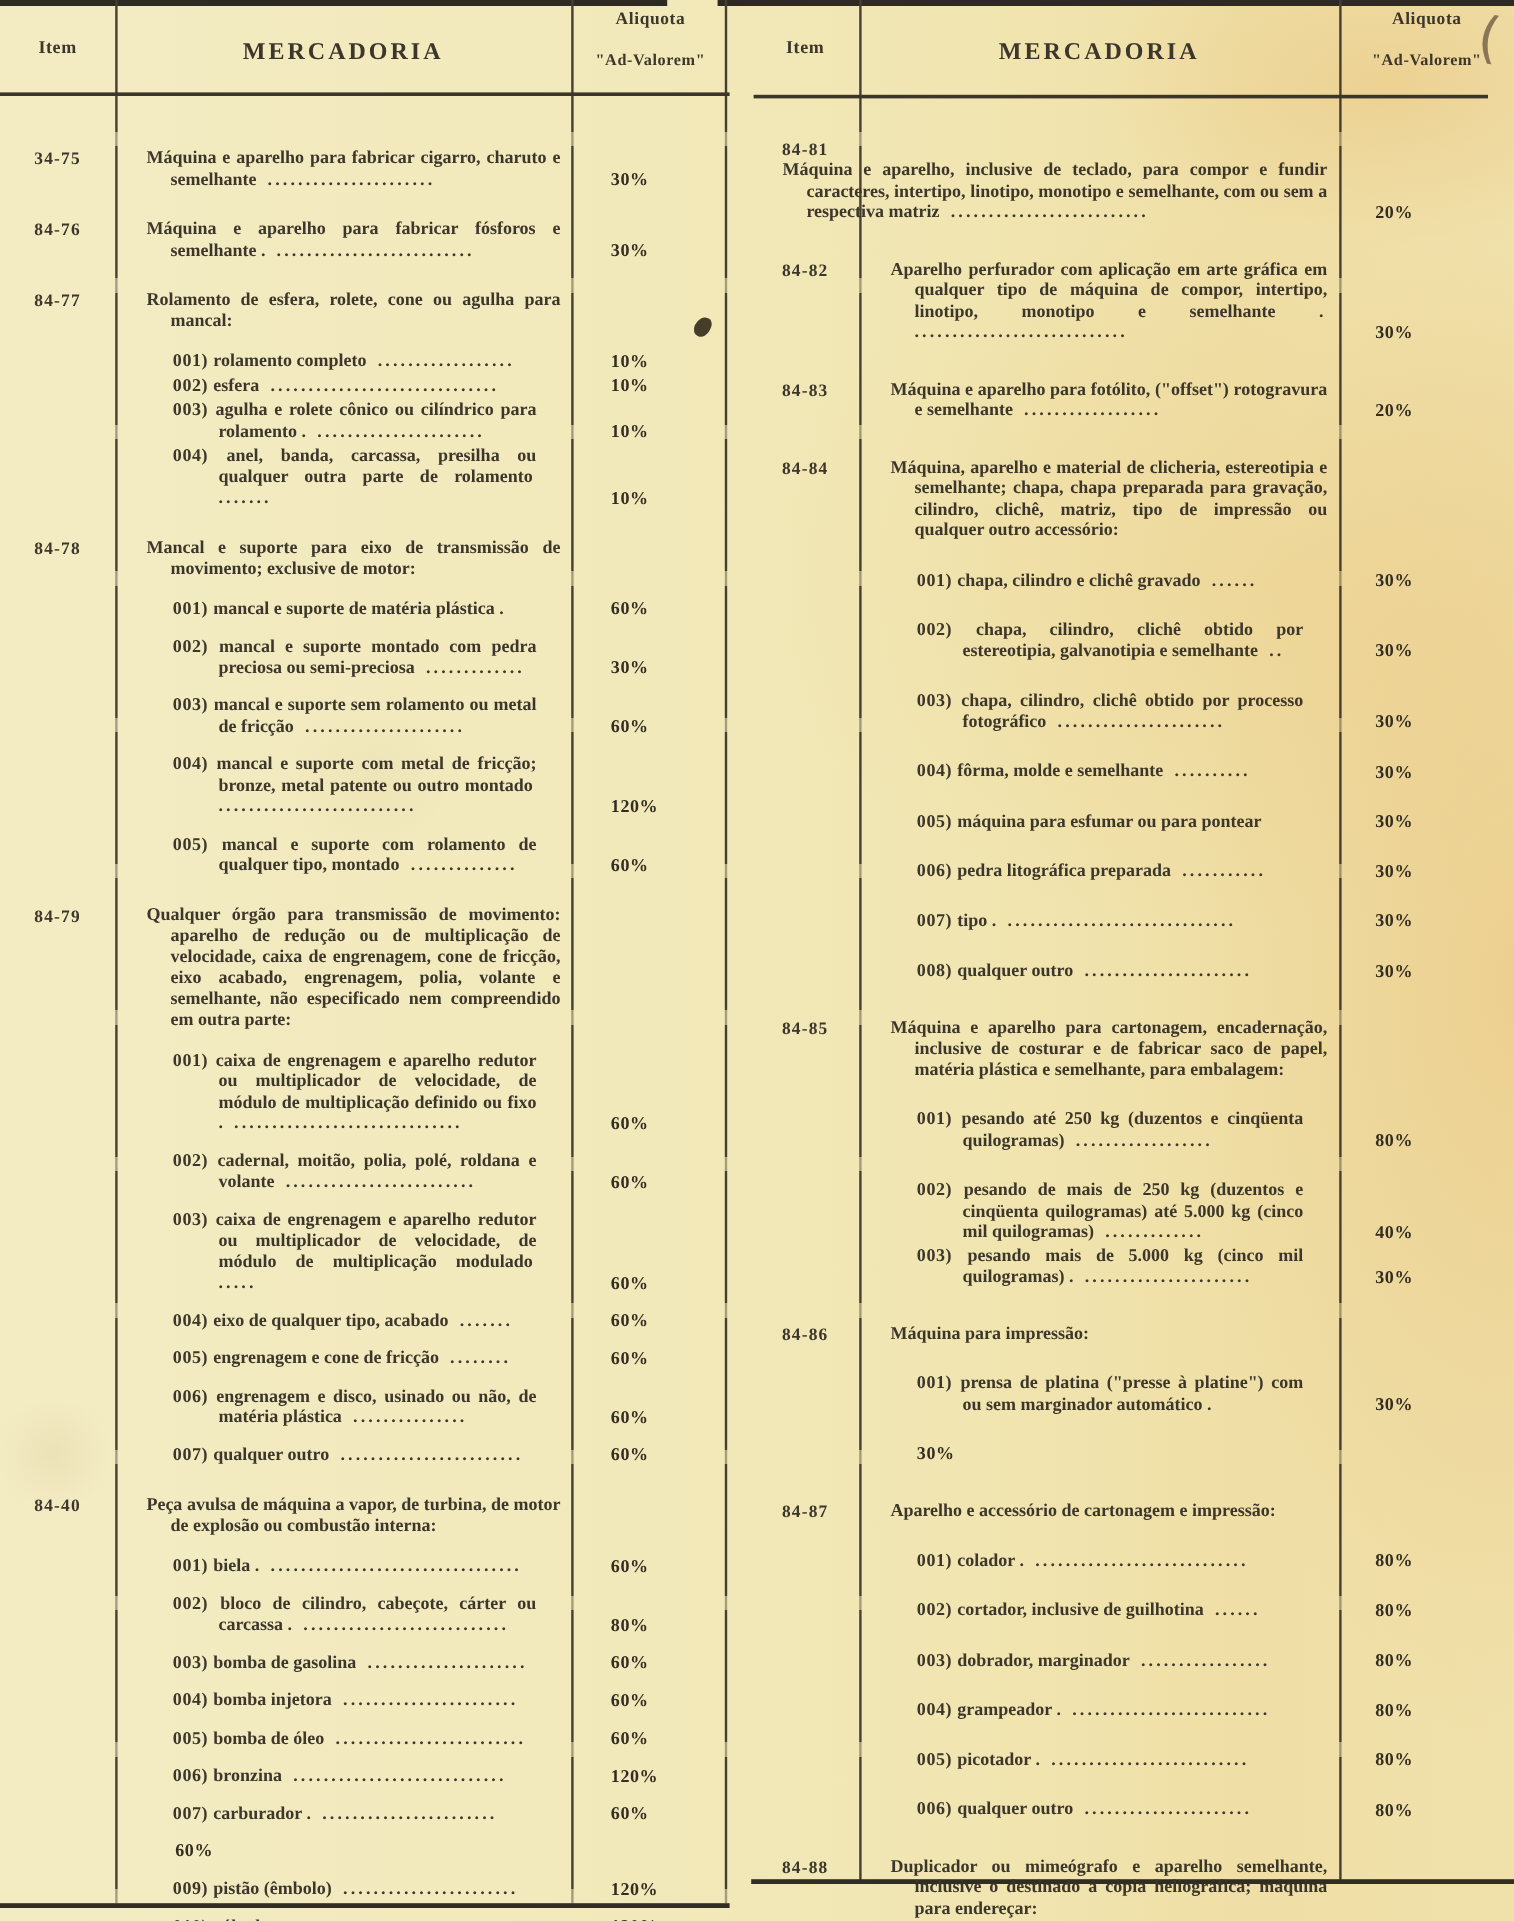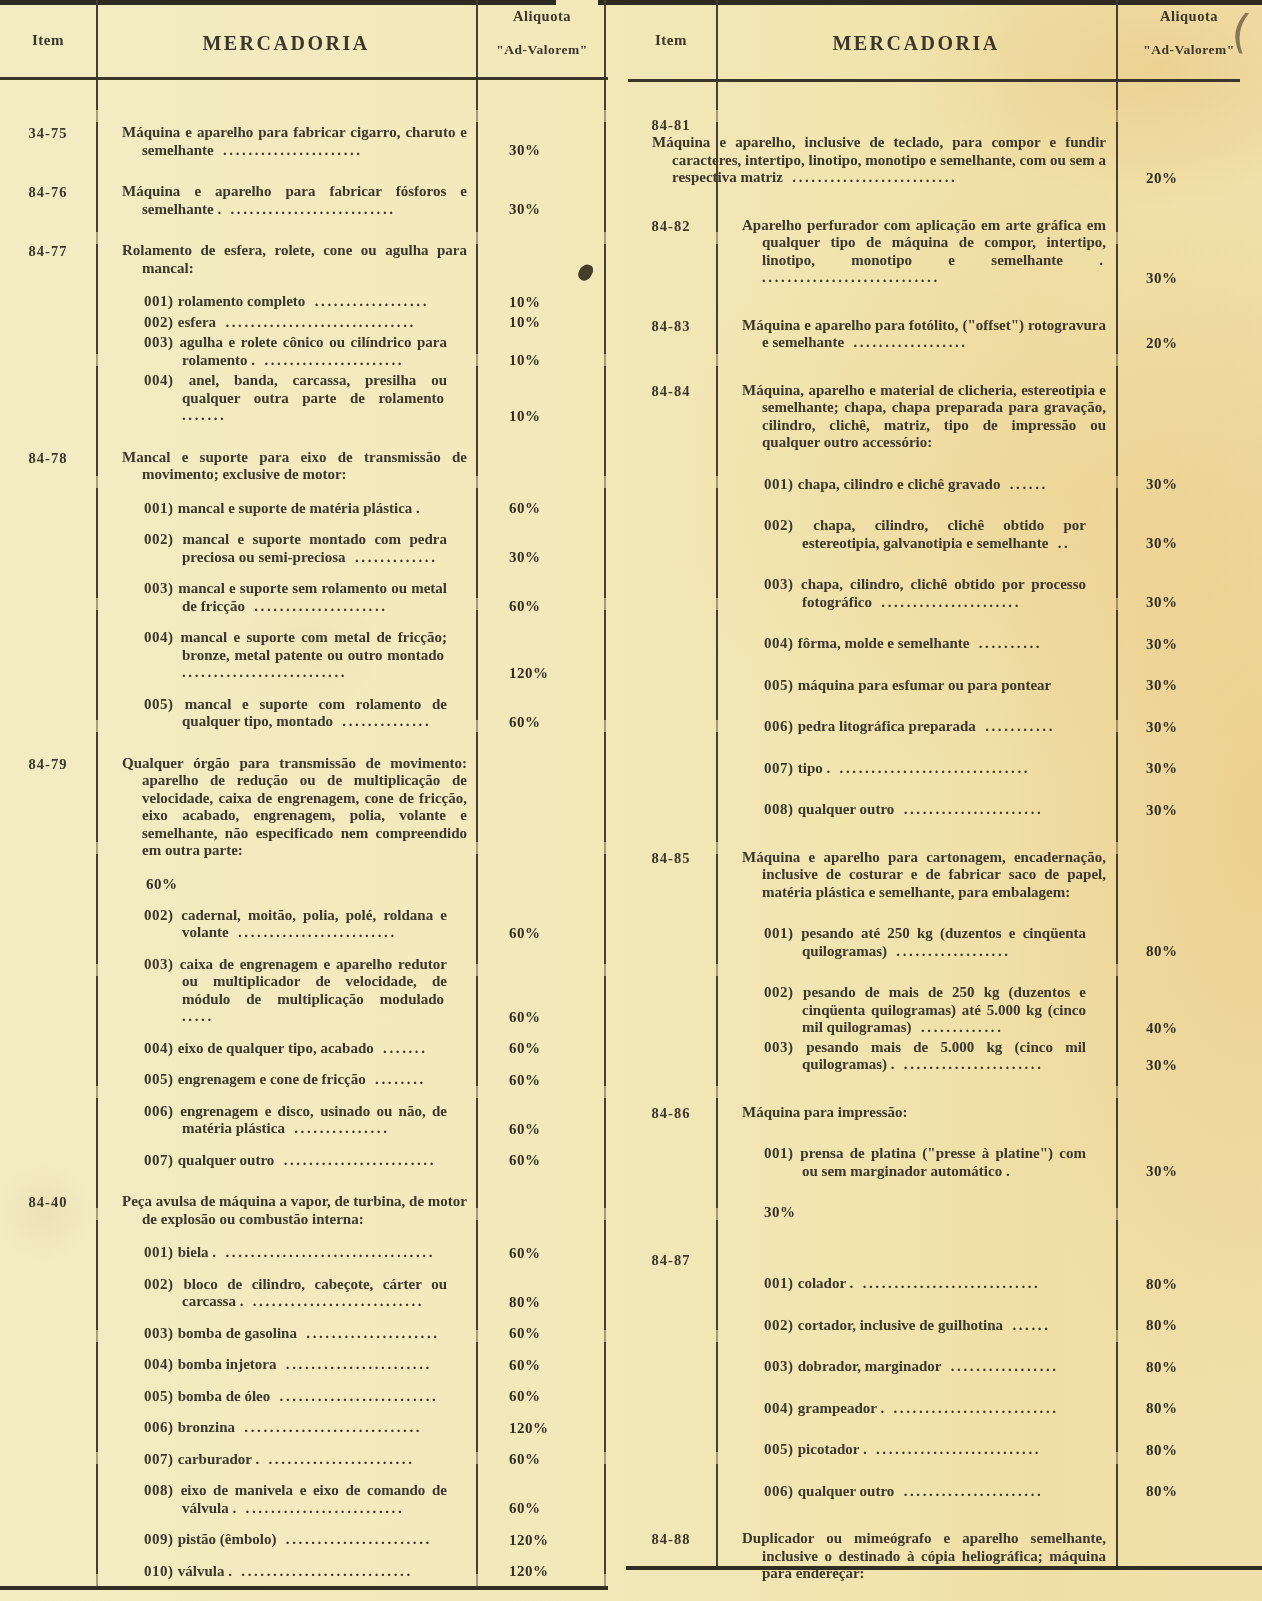--- a/index.html
+++ b/index.html
@@ -181,20 +181,21 @@
         </div>
         <div class="entry">
           <div class="icol">84-79</div>
           <div class="emain">
             <div class="row intro">
               <div class="desc">Qualquer órgão para transmissão de movimento: aparelho de redução ou de multiplicação de velocidade, caixa de engrenagem, cone de fricção, eixo acabado, engrenagem, polia, volante e semelhante, não especificado nem compreendido em outra parte:</div>
               <div class="rate"></div>
             </div>
             <div class="subs">
               <div class="row sub">
+                <div class="desc"><span class="num">001) </span>caixa de engrenagem e aparelho redutor ou multiplicador de velocidade, de módulo de multiplicação definido ou fixo .<span class="dots"> ..............................</span></div>
                 <div class="rate">60%</div>
               </div>
               <div class="row sub">
                 <div class="desc"><span class="num">002) </span>cadernal, moitão, polia, polé, roldana e volante<span class="dots"> .........................</span></div>
                 <div class="rate">60%</div>
               </div>
               <div class="row sub">
                 <div class="desc"><span class="num">003) </span>caixa de engrenagem e aparelho redutor ou multiplicador de velocidade, de módulo de multiplicação modulado<span class="dots"> .....</span></div>
                 <div class="rate">60%</div>
               </div>
@@ -247,21 +248,20 @@
               </div>
               <div class="row sub">
                 <div class="desc"><span class="num">006) </span>bronzina<span class="dots"> ............................</span></div>
                 <div class="rate">120%</div>
               </div>
               <div class="row sub">
                 <div class="desc"><span class="num">007) </span>carburador .<span class="dots"> .......................</span></div>
                 <div class="rate">60%</div>
               </div>
               <div class="row sub">
-                <div class="desc"><span class="num">008) </span>eixo de manivela e eixo de comando de válvula .<span class="dots"> .........................</span></div>
                 <div class="rate">60%</div>
               </div>
               <div class="row sub">
                 <div class="desc"><span class="num">009) </span>pistão (êmbolo)<span class="dots"> .......................</span></div>
                 <div class="rate">120%</div>
               </div>
               <div class="row sub">
                 <div class="desc"><span class="num">010) </span>válvula .<span class="dots"> ...........................</span></div>
                 <div class="rate">120%</div>
               </div>
@@ -388,20 +388,24 @@
               </div>
               <div class="row sub">
                 <div class="rate">30%</div>
               </div>
             </div>
           </div>
         </div>
         <div class="entry">
           <div class="icol">84-87</div>
           <div class="emain">
+            <div class="row intro">
+              <div class="desc">Aparelho e accessório de cartonagem e impressão:</div>
+              <div class="rate"></div>
+            </div>
             <div class="subs">
               <div class="row sub">
                 <div class="desc"><span class="num">001) </span>colador .<span class="dots"> ............................</span></div>
                 <div class="rate">80%</div>
               </div>
               <div class="row sub">
                 <div class="desc"><span class="num">002) </span>cortador, inclusive de guilhotina<span class="dots"> ......</span></div>
                 <div class="rate">80%</div>
               </div>
               <div class="row sub">

